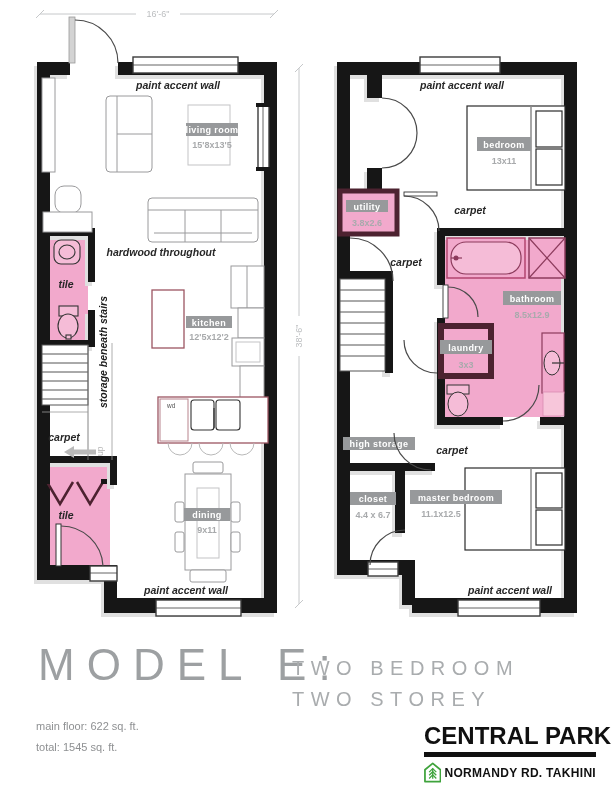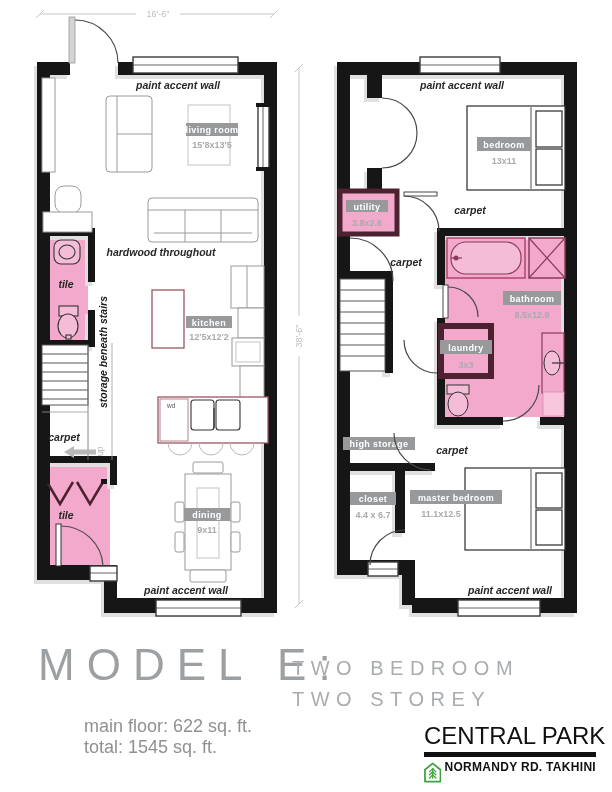--- a/index.html
+++ b/index.html
@@ -20,25 +20,25 @@
   .red-counter{stroke:#9c5562;fill:#ffffff;stroke-width:1.3;}
   .darkfurn{stroke:#2b2b2b;fill:#ffffff;stroke-width:1.2;}
   .fixture{stroke:#333333;fill:#f5bcd7;stroke-width:1.1;}
   .win{fill:#ffffff;stroke:#3c3c3c;stroke-width:1.4;}
   .winline{stroke:#3c3c3c;stroke-width:.8;}
 
   .model-title{position:absolute;left:38px;top:640px;font-size:44px;color:#9da0a2;
                letter-spacing:12px;white-space:nowrap;}
   .model-sub{position:absolute;left:292px;top:653px;font-size:20px;color:#a9acae;
              letter-spacing:6.5px;line-height:31px;white-space:nowrap;}
-  .stats{position:absolute;left:36px;top:716px;font-size:18px;color:#8e9092;line-height:21px;margin-left:48px;}
+  .stats{position:absolute;left:36px;top:716px;font-size:11px;color:#8e9092;line-height:21px;}
   .logo{position:absolute;left:424px;top:722px;width:172px;}
-  .logo-brand{font-size:24px;font-weight:normal;color:#101010;letter-spacing:0px;white-space:nowrap;}
+  .logo-brand{font-size:24px;font-weight:bold;color:#101010;letter-spacing:0px;white-space:nowrap;}
   .logo-rule{height:5px;background:#101010;margin-top:2px;}
-  .logo-row{display:flex;gap:3px;margin-top:3px;}
+  .logo-row{display:flex;align-items:center;gap:3px;margin-top:3px;}
   .logo-sub{font-size:12px;font-weight:bold;color:#101010;letter-spacing:.3px;white-space:nowrap;}
 </style>
 </head>
 <body>
 
 <div class="page">
 
 <svg class="plans" width="612" height="632" viewBox="0 0 612 632">
 
   <g>

